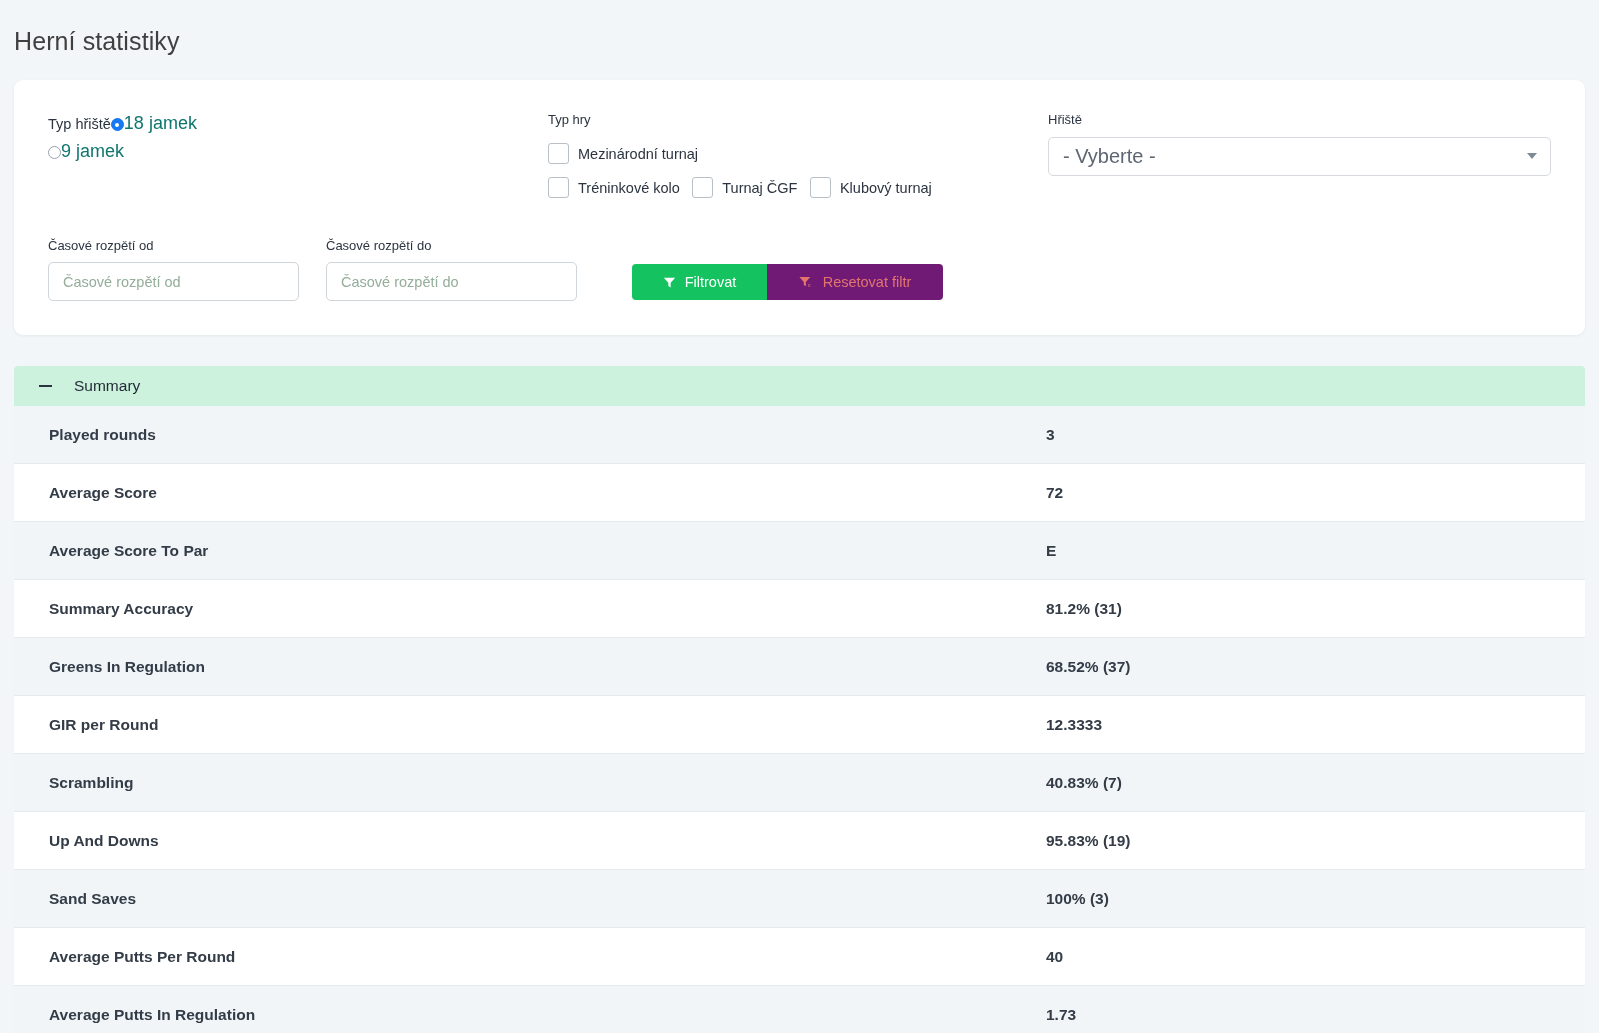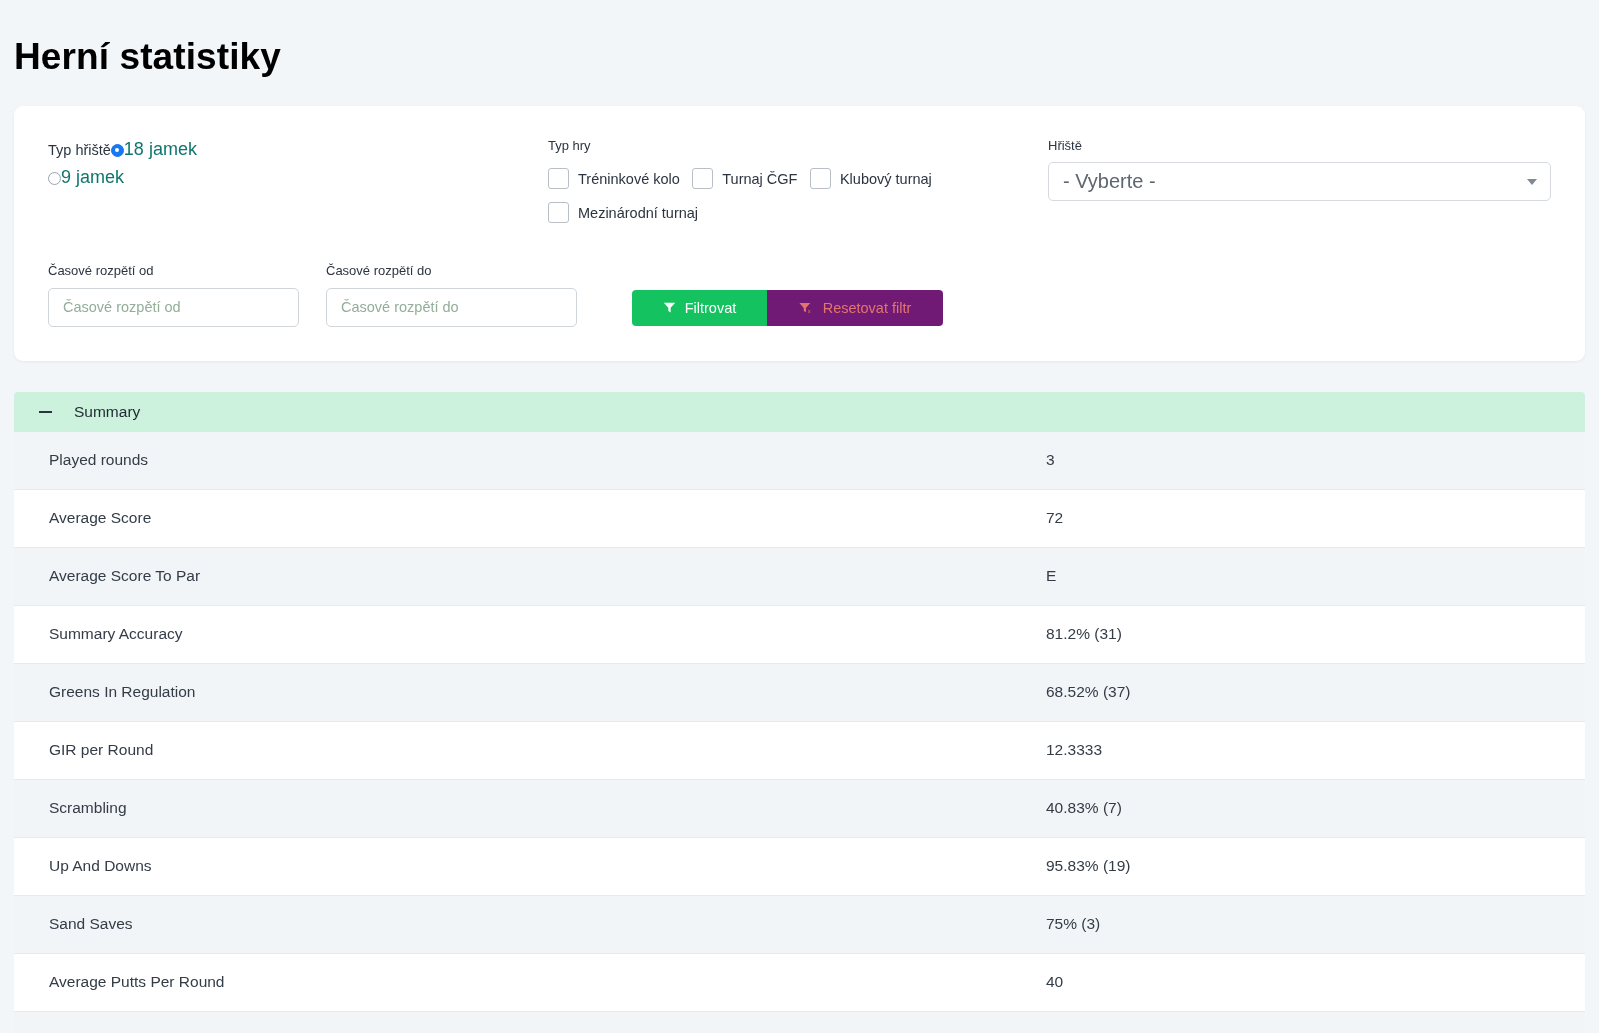--- a/index.html
+++ b/index.html
@@ -15,23 +15,23 @@
 
   .page {
     width: 1599px;
     min-height: 1033px;
     background: #f2f6f9;
     position: relative;
   }
 
   
   .page-title {
-    font-size: 37px;
-    font-weight: 700;
-    color: #000000;
+    font-size: 25px;
+    font-weight: 400;
+    color: #404040;
     letter-spacing: 0.1px;
     padding: 8px 0 0 14px;
     line-height: 1.3;
   }
 
   
   .filter-card {
     margin: 23px 14px 0 14px;
     background: #ffffff;
     border-radius: 9px;
@@ -222,20 +222,21 @@
     font-weight: 400;
   }
 
   .stats-table { width: 100%; }
   .stat-row {
     display: flex;
     align-items: center;
     height: 58px;
     border-bottom: 1px solid #e4eaef;
     background: #ffffff;
+    font-weight: bold;
   }
   .stat-row.alt { background: #f1f5f8; }
   .stat-label {
     width: 1032px;
     flex: 0 0 1032px;
     padding-left: 35px;
     font-size: 15.5px;
     color: #333c47;
   }
   .stat-value {
@@ -259,32 +260,32 @@
         <div class="radio-inline-wrap">
           <span class="radio-lead">Typ hřiště</span><span class="radio-opt"><span class="radio-dot checked"></span><span>18 jamek</span></span>
           <span class="radio-line2"><span class="radio-opt"><span class="radio-dot"></span><span>9 jamek</span></span></span>
         </div>
       </div>
 
       <div class="col-game-type">
         <span class="field-label">Typ hry</span>
         <div class="cb-row">
           <span class="cb-item">
+            <span class="cb-box"></span><span class="cb-label">Mezinárodní turnaj</span>
+          </span>
+        </div>
+        <div class="cb-row">
+          <span class="cb-item">
             <span class="cb-box"></span><span class="cb-label">Tréninkové kolo</span>
           </span>
           <span class="cb-item">
             <span class="cb-box"></span><span class="cb-label">Turnaj ČGF</span>
           </span>
           <span class="cb-item">
             <span class="cb-box"></span><span class="cb-label">Klubový turnaj</span>
-          </span>
-        </div>
-        <div class="cb-row">
-          <span class="cb-item">
-            <span class="cb-box"></span><span class="cb-label">Mezinárodní turnaj</span>
           </span>
         </div>
       </div>
 
       <div class="col-course">
         <span class="field-label">Hřiště</span>
         <div class="select-box">
           <span>- Vyberte -</span>
           <span class="select-caret"></span>
         </div>
@@ -360,21 +361,21 @@
         <div class="stat-row alt">
           <div class="stat-label">Scrambling</div>
           <div class="stat-value">40.83% (7)</div>
         </div>
         <div class="stat-row">
           <div class="stat-label">Up And Downs</div>
           <div class="stat-value">95.83% (19)</div>
         </div>
         <div class="stat-row alt">
           <div class="stat-label">Sand Saves</div>
-          <div class="stat-value">75% (3)</div>
+          <div class="stat-value">100% (3)</div>
         </div>
         <div class="stat-row">
           <div class="stat-label">Average Putts Per Round</div>
           <div class="stat-value">40</div>
         </div>
         <div class="stat-row alt">
           <div class="stat-label">Average Putts In Regulation</div>
           <div class="stat-value">1.73</div>
         </div>
       </div>

